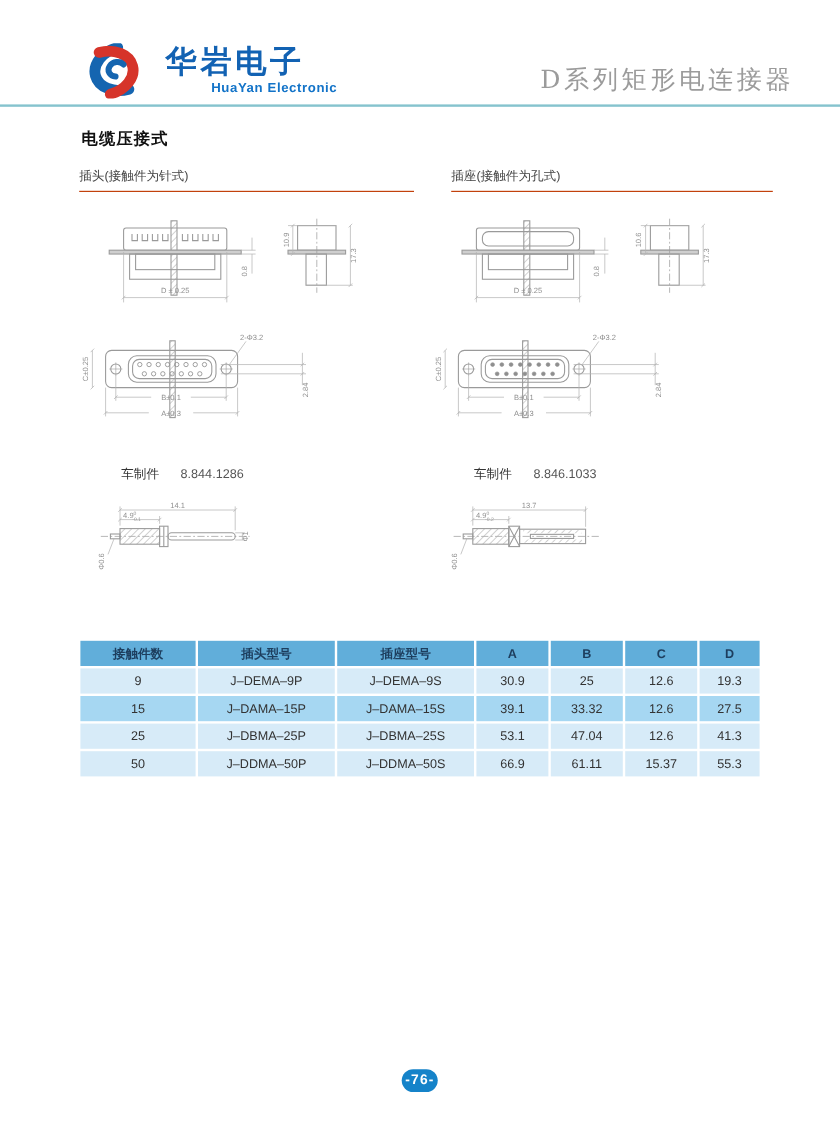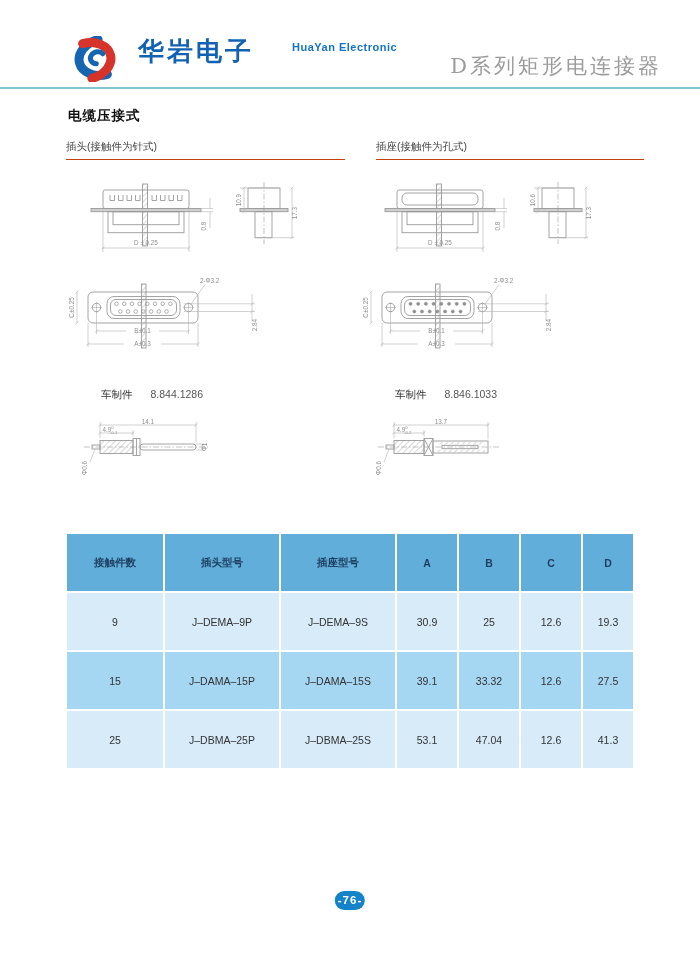--- a/index.html
+++ b/index.html
@@ -1,21 +1,21 @@
 <!DOCTYPE html>
 <html><head>
 <meta charset="utf-8">
 <style>
   html,body{margin:0;padding:0;}
   body{width:700px;height:956px;background:#fff;position:relative;overflow:hidden;
        font-family:"Liberation Sans", sans-serif;color:#333;}
 
   
   .logo-wrap{position:absolute;left:64px;top:36px;display:flex;align-items:flex-start;gap:12px;}
-  .logo-txt{display:flex;flex-direction:row;margin-top:2px;}
+  .logo-txt{display:flex;flex-direction:column;margin-top:2px;}
   .logo-cn{font-size:26px;font-weight:bold;color:#1262B3;letter-spacing:3px;line-height:1.05;}
   .logo-en{font-size:11px;font-weight:bold;color:#1273C8;margin-top:3px;letter-spacing:0.5px;padding-left:38px;}
   .doc-title{position:absolute;right:38px;top:52px;font-family:"DejaVu Serif", serif;
              font-size:21px;color:#9B9B9B;letter-spacing:3px;}
   .header-rule{position:absolute;left:0;top:87px;width:700px;height:2px;background:#85C3CE;}
 
   
   .section-title{position:absolute;left:68px;top:107px;font-size:13.5px;font-weight:bold;color:#111;
                  letter-spacing:1px;}
   .col-head{position:absolute;top:140px;font-size:10.5px;color:#444;
@@ -28,21 +28,21 @@
   #col-socket{left:360px;}
   .draw{position:absolute;left:0;}
   svg text{fill:#8f8f8f;font-size:6.3px;font-family:"Liberation Sans",sans-serif;}
 
   .part{position:absolute;left:35px;top:218px;font-size:10.5px;color:#333;}
   .part .pn{margin-left:18px;color:#555;}
 
   
   .spec-table-wrap{position:absolute;left:65px;top:532px;width:570px;}
   table{border-collapse:separate;border-spacing:2px;width:100%;table-layout:fixed;}
-  th,td{text-align:center;font-size:10.5px;height:19px;padding:19px 2px;overflow:hidden;white-space:nowrap;}
+  th,td{text-align:center;font-size:10.5px;height:19px;padding:1px 2px;overflow:hidden;white-space:nowrap;}
   th{background:#61AEDA;color:#1D3E5E;font-weight:bold;}
   tr.row-light td{background:#D7EBF8;color:#333;}
   tr.row-mid td{background:#A6D7F2;color:#333;}
 
   
   .page-pill{position:absolute;left:50%;transform:translateX(-50%);top:891px;
              background:#1583C9;color:#fff;font-size:11.5px;font-weight:bold;
              padding:3px 3px 4px;border-radius:10px;letter-spacing:1px;}
 </style>
 </head>
@@ -387,17 +387,26 @@
         </tr>
         <tr class="row-light">
           <td>25</td>
           <td>J–DBMA–25P</td>
           <td>J–DBMA–25S</td>
           <td>53.1</td>
           <td>47.04</td>
           <td>12.6</td>
           <td>41.3</td>
         </tr>
+        <tr class="row-light">
+          <td>50</td>
+          <td>J–DDMA–50P</td>
+          <td>J–DDMA–50S</td>
+          <td>66.9</td>
+          <td>61.11</td>
+          <td>15.37</td>
+          <td>55.3</td>
+        </tr>
       </tbody>
   </table>
 </div>
 
 <div class="page-pill">-76-</div>
 
 </body></html>

